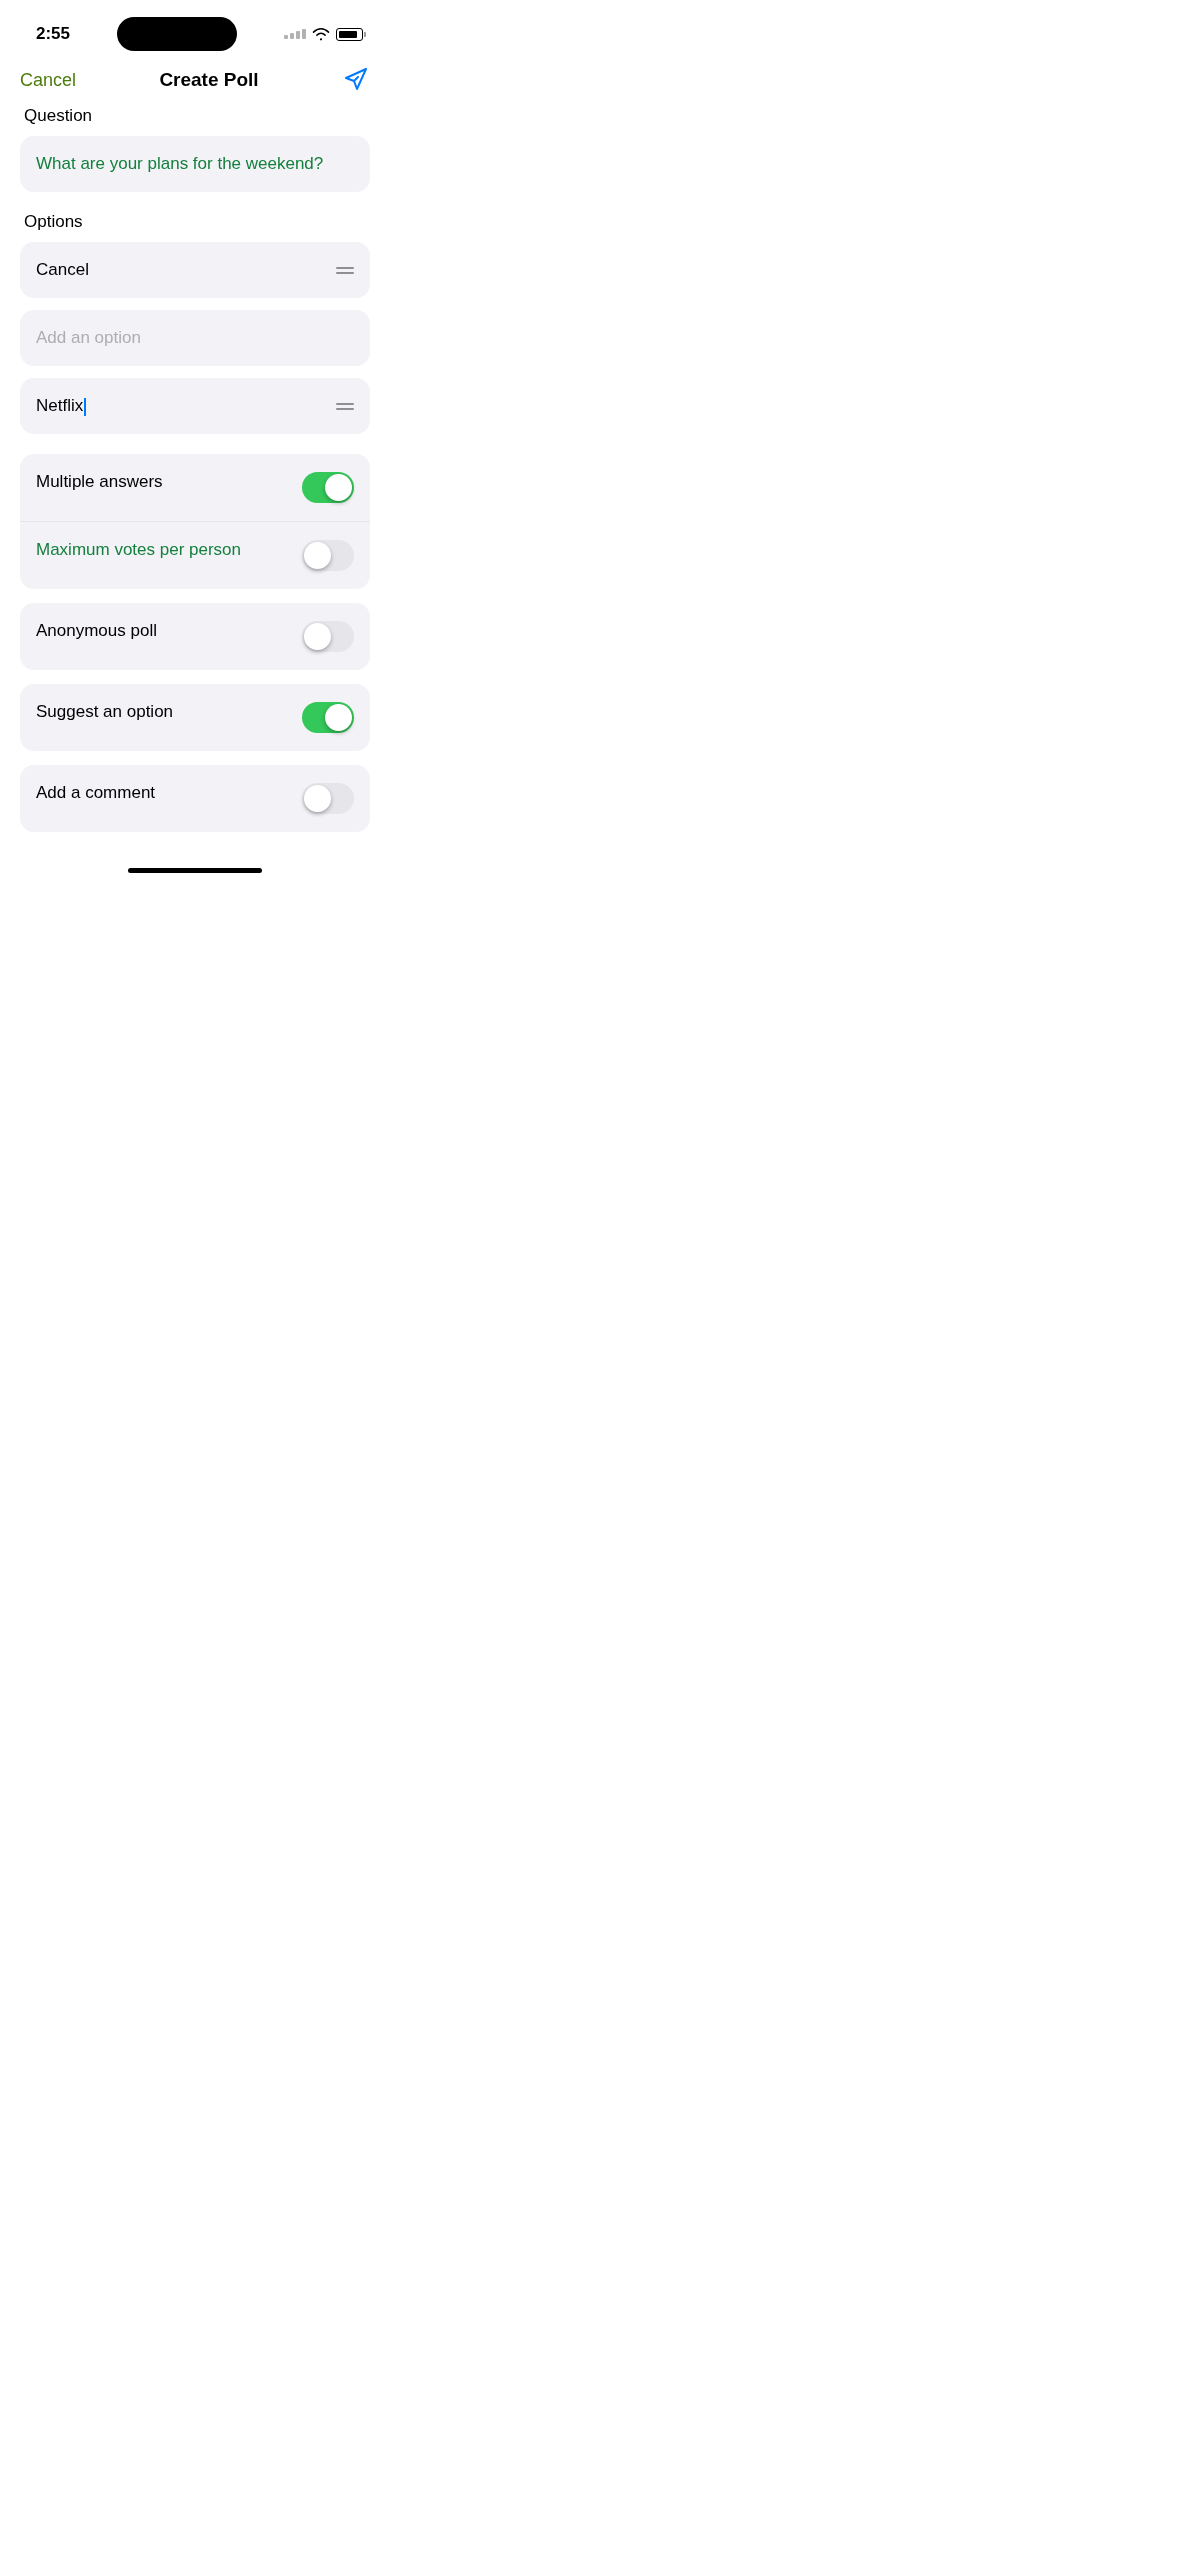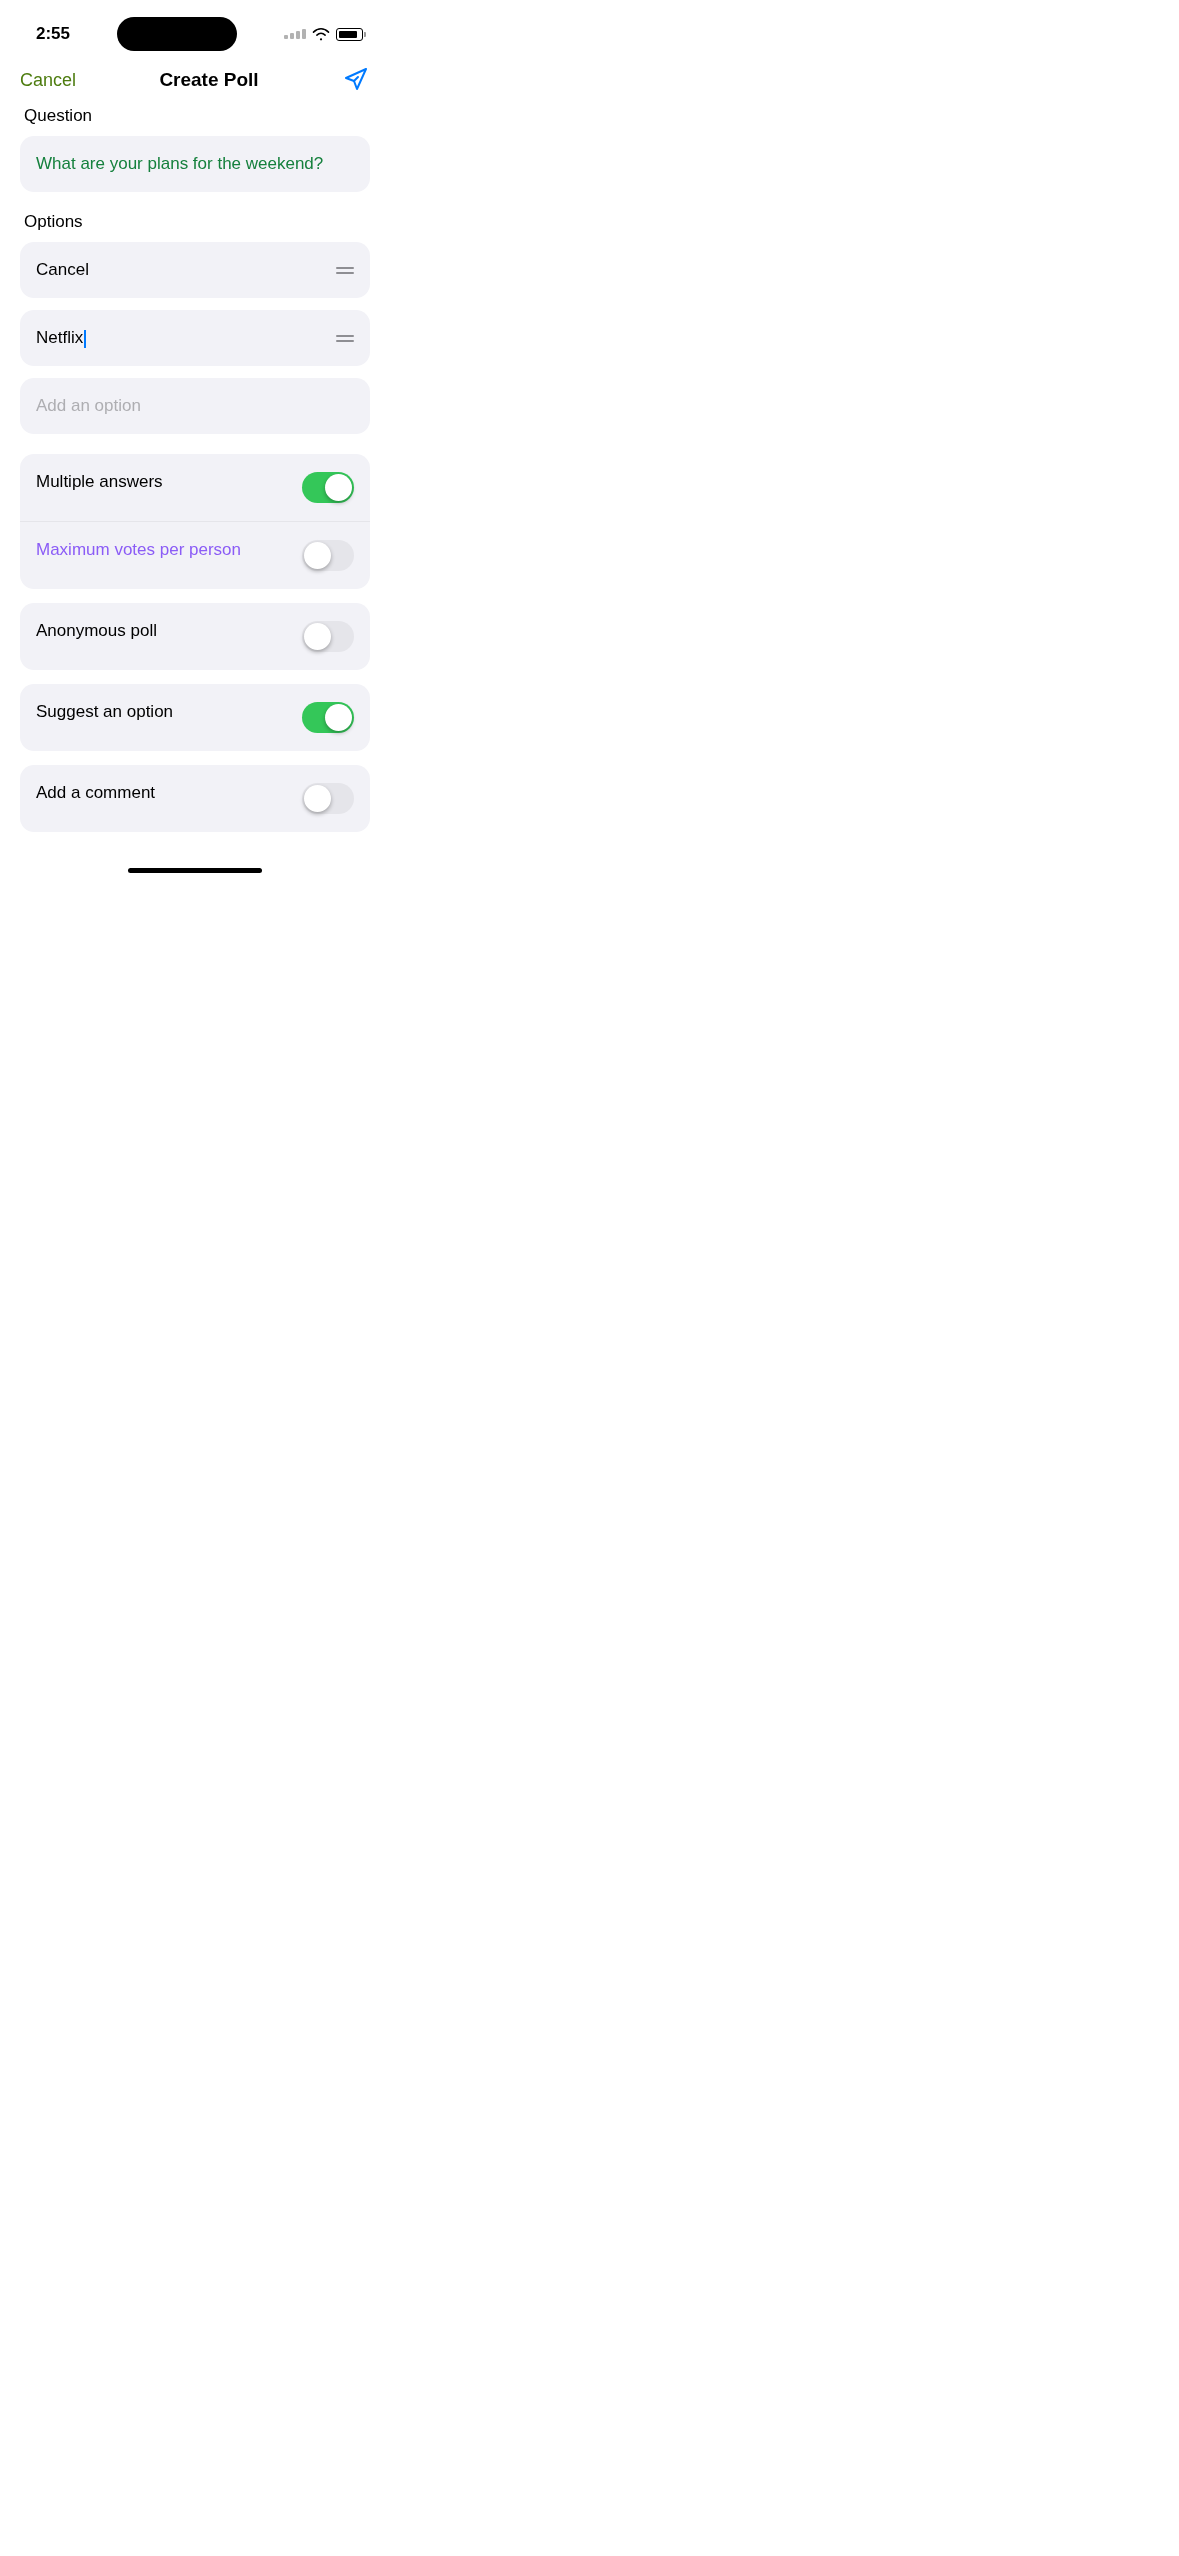--- a/index.html
+++ b/index.html
@@ -236,21 +236,21 @@
       border-top: 1px solid #E5E5EA;
     }
 
     .settings-label {
       font-size: 17px;
       color: #000;
     }
 
     .settings-label-disabled {
       font-size: 17px;
-      color: #8b5cf6;
+      color: #15803d;
     }
 
     
     .toggle {
       position: relative;
       width: 52px;
       height: 31px;
       cursor: pointer;
     }
 
@@ -354,29 +354,29 @@
 
     <div class="option-row">
       <span class="option-text">Cancel</span>
       <div class="drag-handle">
         <span></span>
           <span></span>
       </div>
     </div>
 
     <div class="option-row">
+      <span class="option-placeholder">Add an option</span>
+    </div>
+
+    <div class="option-row">
       <span class="option-text">Netflix<span class="cursor-blink"></span></span>
       <div class="drag-handle">
         <span></span>
           <span></span>
       </div>
-    </div>
-
-    <div class="option-row">
-      <span class="option-placeholder">Add an option</span>
     </div>
   </div>
 
   <div class="settings-card">
     <div class="settings-row">
       <span class="settings-label">Multiple answers</span>
       <label class="toggle">
         <input type="checkbox" checked="" style="">
         <span class="toggle-slider"></span>
       </label>

